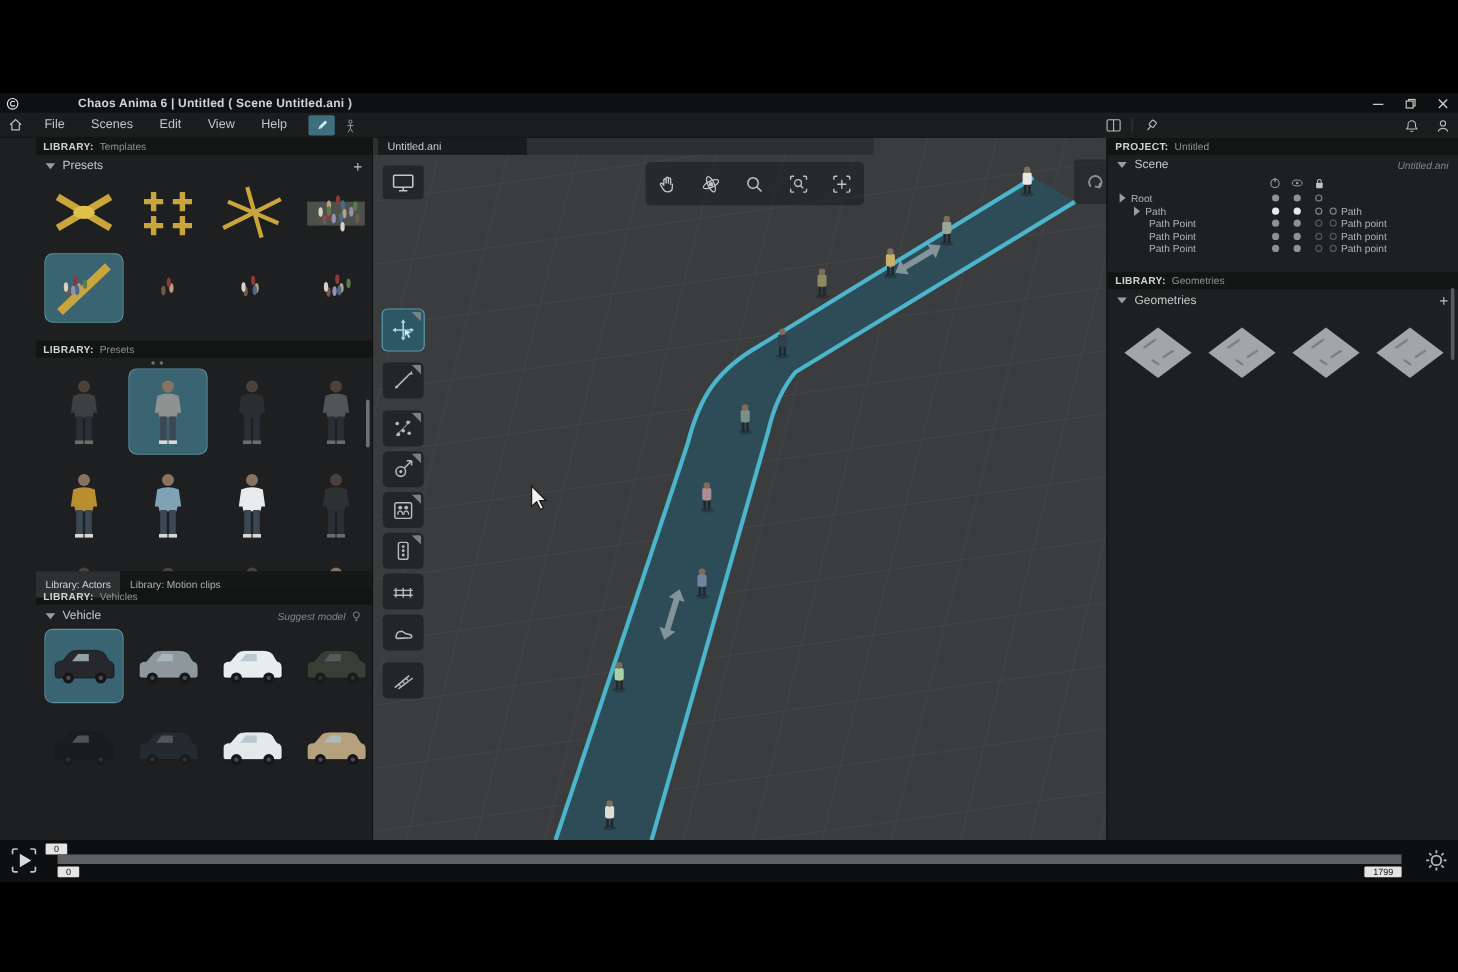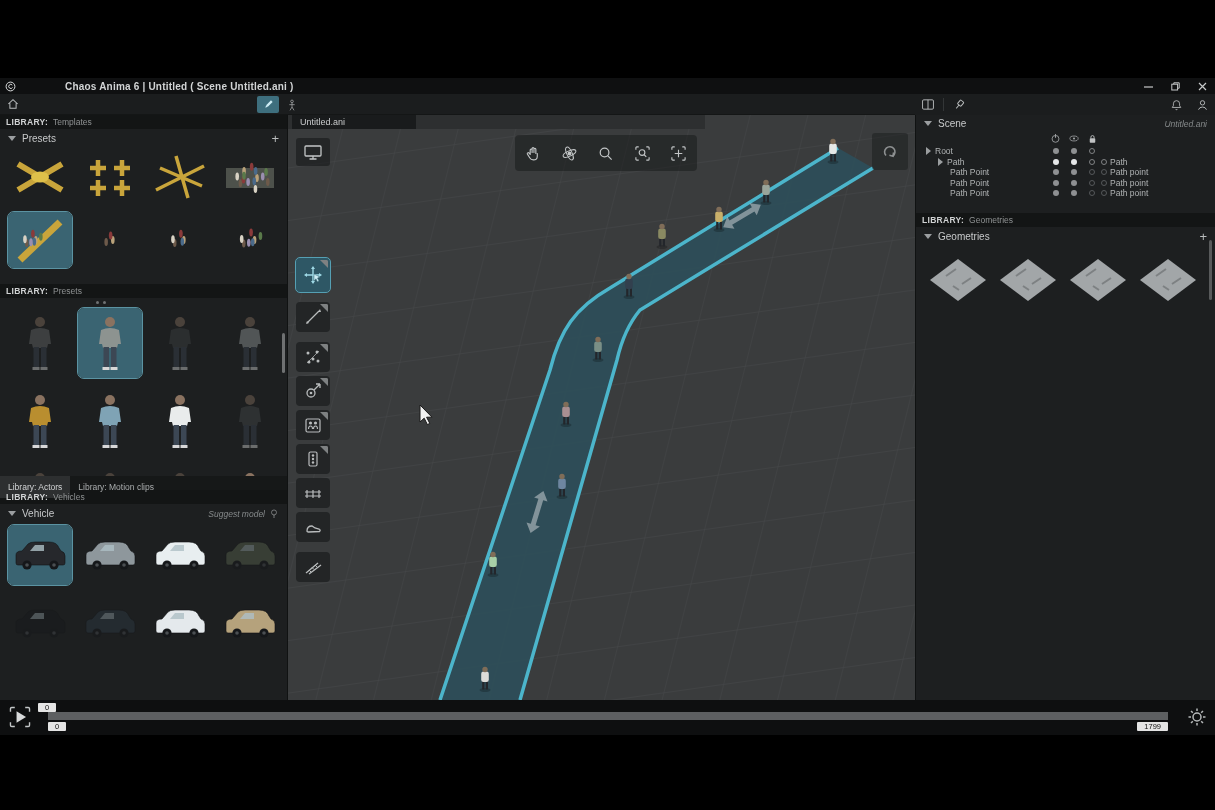--- a/index.html
+++ b/index.html
@@ -21,21 +21,21 @@
   .menu-item { color:#c3c5c6; font-size:10.5px; padding:0 11px; height:21px; line-height:21px; cursor:default; }
   .edit-btn { position:absolute; left:257px; top:2px; width:22px; height:17px; background:#3e6f7e; border-radius:2px;
     display:flex; align-items:center; justify-content:center; }
   .mannequin-btn { position:absolute; left:283px; top:2px; width:18px; height:17px; display:flex; align-items:center; justify-content:center; }
   .menubar-right { position:absolute; right:0; top:0; width:300px; height:21px; background:#1b1d1e; display:flex; align-items:center; }
   .mr-icon { width:26px; height:21px; display:flex; align-items:center; justify-content:center; }
   .mr-divider { width:1px; height:13px; background:#333637; margin:0 2px; }
   .mr-spacer { flex:1; }
 
   
-  .content { display:flex; height:585px; }
+  .content { display:flex; height:585px;margin-left:30px; }
   .left-panel { width:288px; background:#1d1f20; position:relative; overflow:hidden; border-right:1px solid #101212; }
   .viewport { width:627px; position:relative; background:#3a3c3d; overflow:hidden; }
   .right-panel { width:300px; background:#1d1f20; position:relative; overflow:hidden; border-left:1px solid #101212; }
 
   
   .lib-h { height:14px; background:#131515; display:flex; align-items:center; padding:0 6px; gap:5px; }
   .lib-h .k { color:#d0d2d3; font-size:8.5px; font-weight:bold; letter-spacing:.3px; }
   .lib-h .v { color:#8f9293; font-size:8.5px; }
   .sec-row { height:19px; display:flex; align-items:center; padding:0 8px; gap:6px; }
   .sec-row .t { color:#c7c9ca; font-size:10px; }
@@ -130,20 +130,27 @@
           </span>
       </div>
     </div>
 
     <div class="menubar">
       <span class="home-btn">
         <svg width="14" height="14" viewBox="0 0 18 18">
             <path d="M3 9L9 3.5L15 9M5 8v6.5h8V8" fill="none" stroke="#b9bcbd" stroke-width="1.3"></path>
           </svg>
       </span>
+      <nav id="menu-items" style="display:flex">
+          <span class="menu-item">File</span>
+          <span class="menu-item">Scenes</span>
+          <span class="menu-item">Edit</span>
+          <span class="menu-item">View</span>
+          <span class="menu-item">Help</span>
+        </nav>
       <span class="edit-btn">
         <svg width="13" height="13" viewBox="0 0 18 18">
             <g transform="rotate(45 9 9)">
               <rect x="7.4" y="2.5" width="3.2" height="9.5" fill="#cfeef6"></rect>
               <path d="M7.4 12l1.6 3.2L10.6 12z" fill="#cfeef6"></path>
             </g>
           </svg>
       </span>
       <span class="mannequin-btn">
         <svg width="12" height="14" viewBox="0 0 18 18">
@@ -736,20 +743,24 @@
             <div class="tool-btn gap-before">
               <svg width="20" height="20" viewBox="0 0 20 20">
                 <path d="M3 16L15 6M6 17L18 8" stroke="#b9bcbd" stroke-width="1.3"></path>
                 <path d="M6 13l2 2M9 10.5l2 2M12 8l2 2" stroke="#b9bcbd" stroke-width="1"></path>
               </svg>
             </div>
           </div>
       </div>
 
       <aside class="right-panel">
+        <div class="lib-h">
+          <span class="k">PROJECT:</span>
+          <span class="v">Untitled</span>
+        </div>
         <div class="sec-row" style="height:17px">
           <span class="tri-down"></span>
           <span class="t">Scene</span>
           <span class="italic-dim" style="margin-left:auto">Untitled.ani</span>
         </div>
 
         <div class="tree" id="scene-tree">
           <div class="tree-head">
             <span class="hi" style="left:134px">
               <svg width="11" height="11" viewBox="0 0 16 16">

